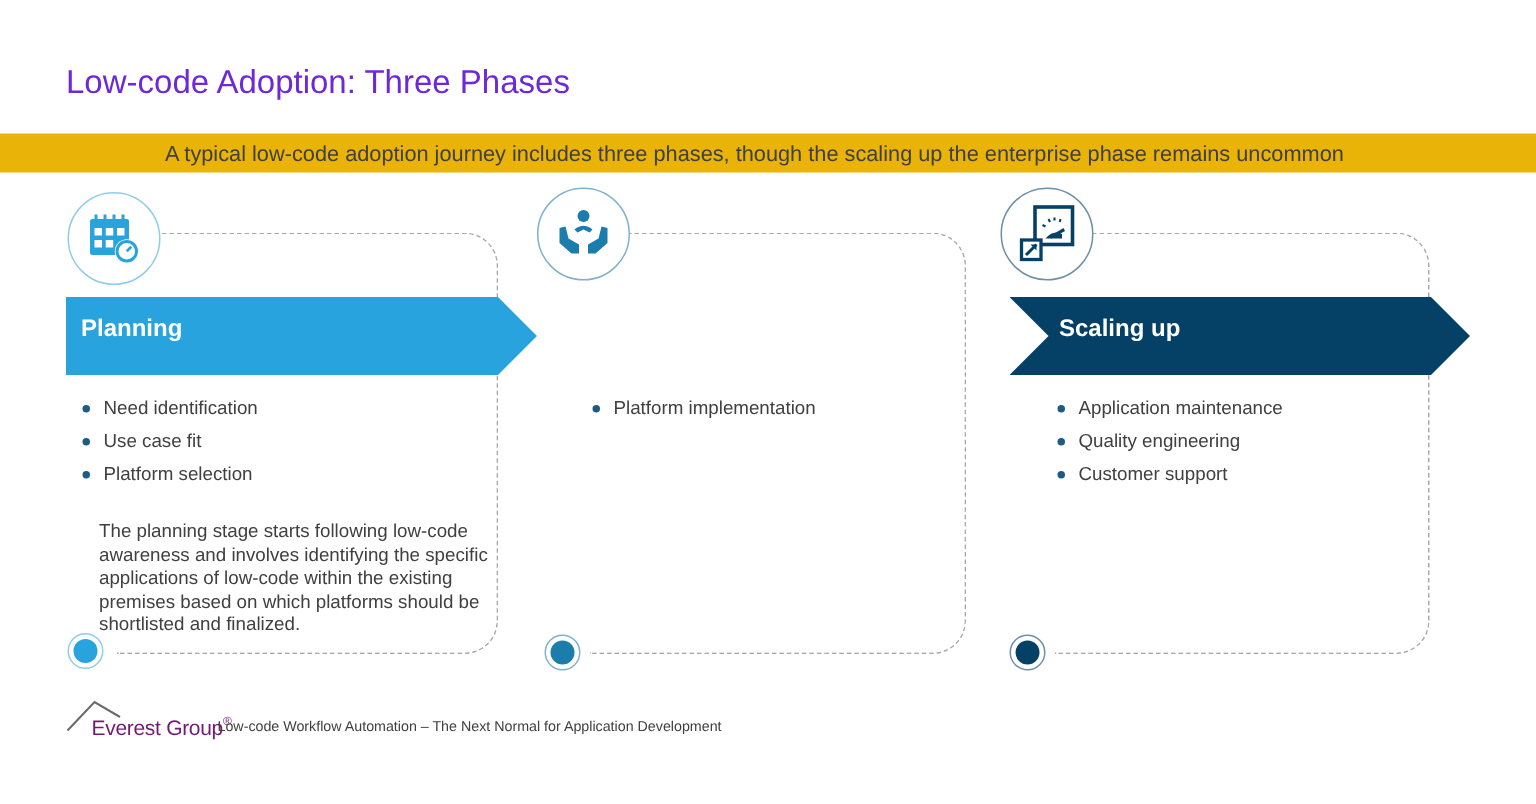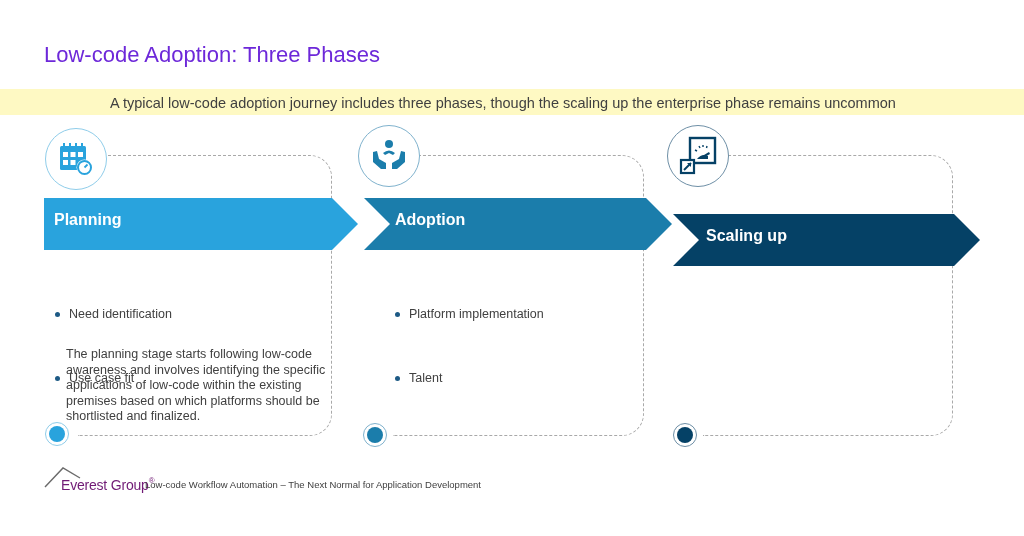--- a/index.html
+++ b/index.html
@@ -4,21 +4,21 @@
 <style>
   html, body { margin: 0; padding: 0; }
   body {
     width: 1024px; height: 536px; background: #ffffff; position: relative; overflow: hidden;
     font-family: "Liberation Sans", sans-serif; color: #404040;
   }
   .title {
     position: absolute; left: 44px; top: 42px; font-size: 22px; color: #6d28d9;
   }
   .subtitle-band {
-    position: absolute; left: 0; top: 89px; width: 1024px; height: 26px; background: #fef9c3;
+    position: absolute; left: 0; top: 89px; width: 1024px; height: 26px; background: #eab308;
   }
   .subtitle-text {
     position: absolute; left: 0; right: 0; top: 6px; text-align: left; padding-left: 110px;
     font-size: 14.5px; color: #404040; white-space: nowrap;
   }
   .phase { position: absolute; top: 0; left: 0; width: 1024px; height: 536px; pointer-events: none; }
   .phase > * { pointer-events: auto; }
   .dash-frame {
     position: absolute; border: 1px dashed #a9a9a9; border-left: none; border-radius: 0 22px 22px 0;
   }
@@ -27,21 +27,21 @@
     border: 1.2px solid; box-sizing: border-box; display: flex; align-items: center; justify-content: center;
   }
   .arrow {
     position: absolute; height: 52px;
   }
   .arrow svg { position: absolute; left: 0; top: 0; }
   .arrow-label {
     position: absolute; top: 13px; font-size: 16px; font-weight: bold; color: #ffffff; white-space: nowrap;
   }
   .bullets { position: absolute; list-style: none; margin: 0; padding: 0; font-size: 12.5px; color: #404040; }
-  .bullets li { position: relative; padding-left: 15px; height: 22px; line-height: 16px; margin-top: 42px; }
+  .bullets li { position: relative; padding-left: 15px; height: 22px; line-height: 16px; }
   .bullets li::before {
     content: ""; position: absolute; left: 1px; top: 6px; width: 5px; height: 5px; border-radius: 50%; background: #1d5a85;
   }
   .desc { position: absolute; font-size: 12.5px; line-height: 15.6px; color: #404040; margin: 12px; }
   .node {
     position: absolute; width: 24px; height: 24px; border-radius: 50%; background: #fff; border: 1px solid; box-sizing: border-box;
     display: flex; align-items: center; justify-content: center;
   }
   .node-inner { width: 16px; height: 16px; border-radius: 50%; }
   .footer { position: absolute; left: 44px; top: 466px; height: 30px; }
@@ -84,46 +84,40 @@
   </div>
   <div class="arrow" style="left:44px; top:198px; width:314px;">
     <svg width="314" height="52">
         <polygon points="0,0 288,0 314,26 288,52 0,52" fill="#29a3dd"></polygon>
       </svg>
     <div class="arrow-label" style="left:10px;">Planning</div>
   </div>
   <ul class="bullets" style="left:54px; top:264px;">
     <li>Need identification</li>
     <li>Use case fit</li>
+    <li>Platform selection</li>
   </ul>
   <p class="desc" style="left:54px; top:335px; width:270px;">The planning stage starts following low-code awareness and involves identifying the specific applications of low-code within the existing premises based on which platforms should be shortlisted and finalized.</p>
   <div class="node" style="left:45px; top:422px; border-color:#8fcdea;">
     <div class="node-inner" style="background:#29a3dd;"></div>
   </div>
 </div>
 
 <div class="phase">
   <div class="dash-frame" style="left:393px; top:155px; width:250px; height:279px;"></div>
   <div class="icon-circle" style="left:358px; top:125px; border-color:#7fb2cd;">
     <svg width="40" height="40" viewBox="0 0 40 40">
       <circle cx="20" cy="8" r="4" fill="#1b7dab"></circle>
       <path d="M14 17 Q20 12 26 17 L24 19 L20 17 L16 19 Z" fill="#1b7dab"></path>
       <path d="M4 16 L8 15 L10 23 L17 27 L17 33 L12 33 L4 26 Z" fill="#1b7dab"></path>
       <path d="M36 16 L32 15 L30 23 L23 27 L23 33 L28 33 L36 26 Z" fill="#1b7dab"></path>
     </svg>
   </div>
-  <div class="arrow" style="left:364px; top:198px; width:308px;">
-    <svg width="308" height="52">
-        <polygon points="0,0 282,0 308,26 282,52 0,52 26,26" fill="#1b7dab"></polygon>
-      </svg>
-    <div class="arrow-label" style="left:31px;">Adoption</div>
-  </div>
   <ul class="bullets" style="left:394px; top:264px;">
     <li>Platform implementation</li>
-    <li>Talent</li>
   </ul>
   <div class="node" style="left:363px; top:423px; border-color:#7fb2cd;">
     <div class="node-inner" style="background:#1b7dab;"></div>
   </div>
 </div>
 
 <div class="phase">
   <div class="dash-frame" style="left:703px; top:155px; width:249px; height:279px;"></div>
   <div class="icon-circle" style="left:667px; top:125px; border-color:#6e8fa6;">
     <svg width="42" height="42" viewBox="0 0 42 42">
@@ -132,26 +126,31 @@
       <path d="M20 24 Q25 18 31 21 L31 24 Z" fill="#054166"></path>
       <line x1="18" y1="15" x2="20" y2="16" stroke="#054166" stroke-width="1.4"></line>
       <line x1="22" y1="11" x2="23" y2="13" stroke="#054166" stroke-width="1.4"></line>
       <line x1="26" y1="10" x2="26" y2="12" stroke="#054166" stroke-width="1.4"></line>
       <line x1="30" y1="11" x2="29.5" y2="13" stroke="#054166" stroke-width="1.4"></line>
       <rect x="4" y="25" width="13" height="13" fill="#fff" stroke="#054166" stroke-width="2.2"></rect>
       <line x1="7" y1="35" x2="14" y2="28" stroke="#054166" stroke-width="2"></line>
       <polygon points="10,28 14,28 14,32" fill="#054166"></polygon>
     </svg>
   </div>
-  <div class="arrow" style="left:673px; top:198px; width:307px;margin-top:16px;">
+  <div class="arrow" style="left:673px; top:198px; width:307px;">
     <svg width="307" height="52">
         <polygon points="0,0 281,0 307,26 281,52 0,52 26,26" fill="#054166"></polygon>
       </svg>
     <div class="arrow-label" style="left:33px;">Scaling up</div>
   </div>
+  <ul class="bullets" style="left:704px; top:264px;">
+    <li>Application maintenance</li>
+    <li>Quality engineering</li>
+    <li>Customer support</li>
+  </ul>
   <div class="node" style="left:673px; top:423px; border-color:#6e8fa6;">
     <div class="node-inner" style="background:#054166;"></div>
   </div>
 </div>
 
 <div class="footer">
   <svg class="footer-logo" width="40" height="22" viewBox="0 0 40 22">
     <polyline points="1,21 19,2 36,12" fill="none" stroke="#6b6b6b" stroke-width="1.4"></polyline>
   </svg>
   <div class="footer-brand">

